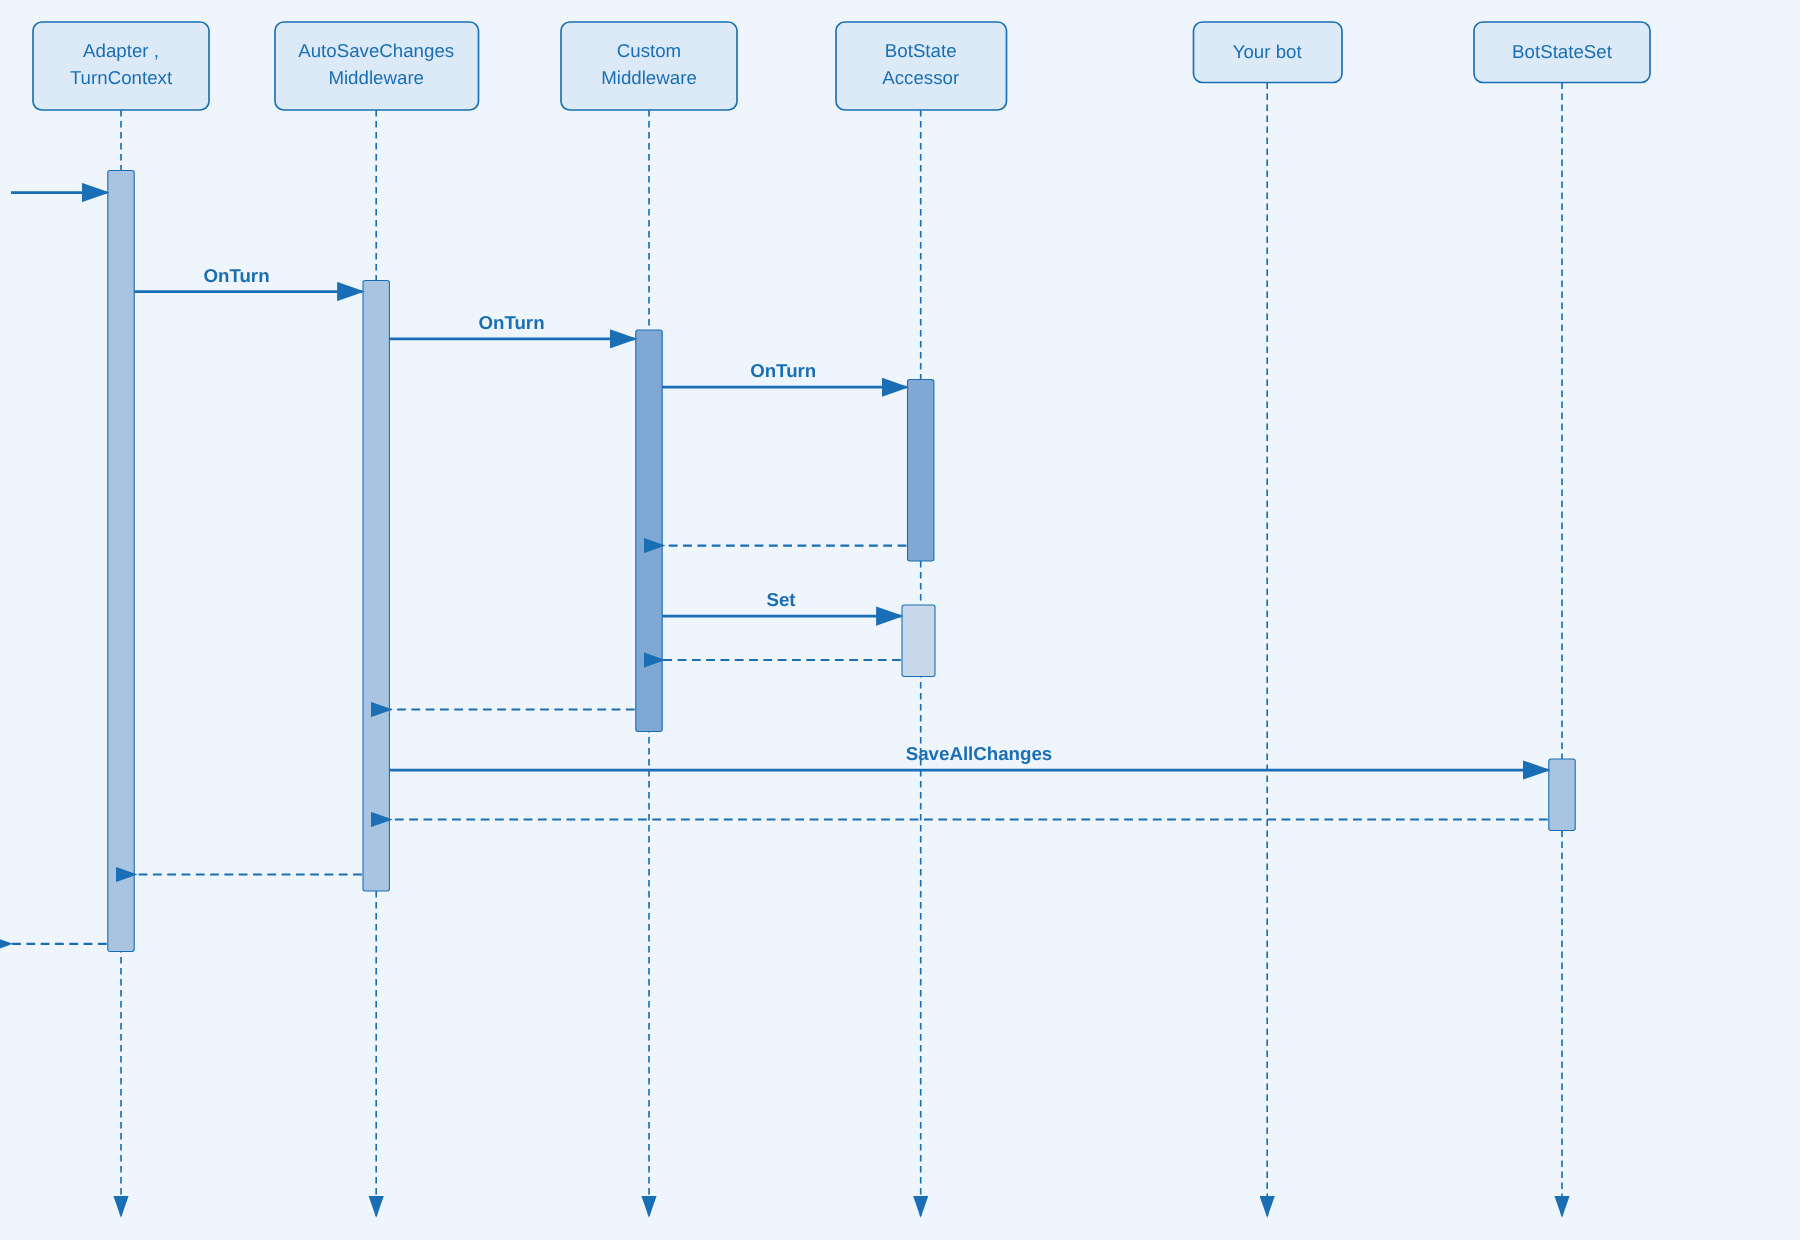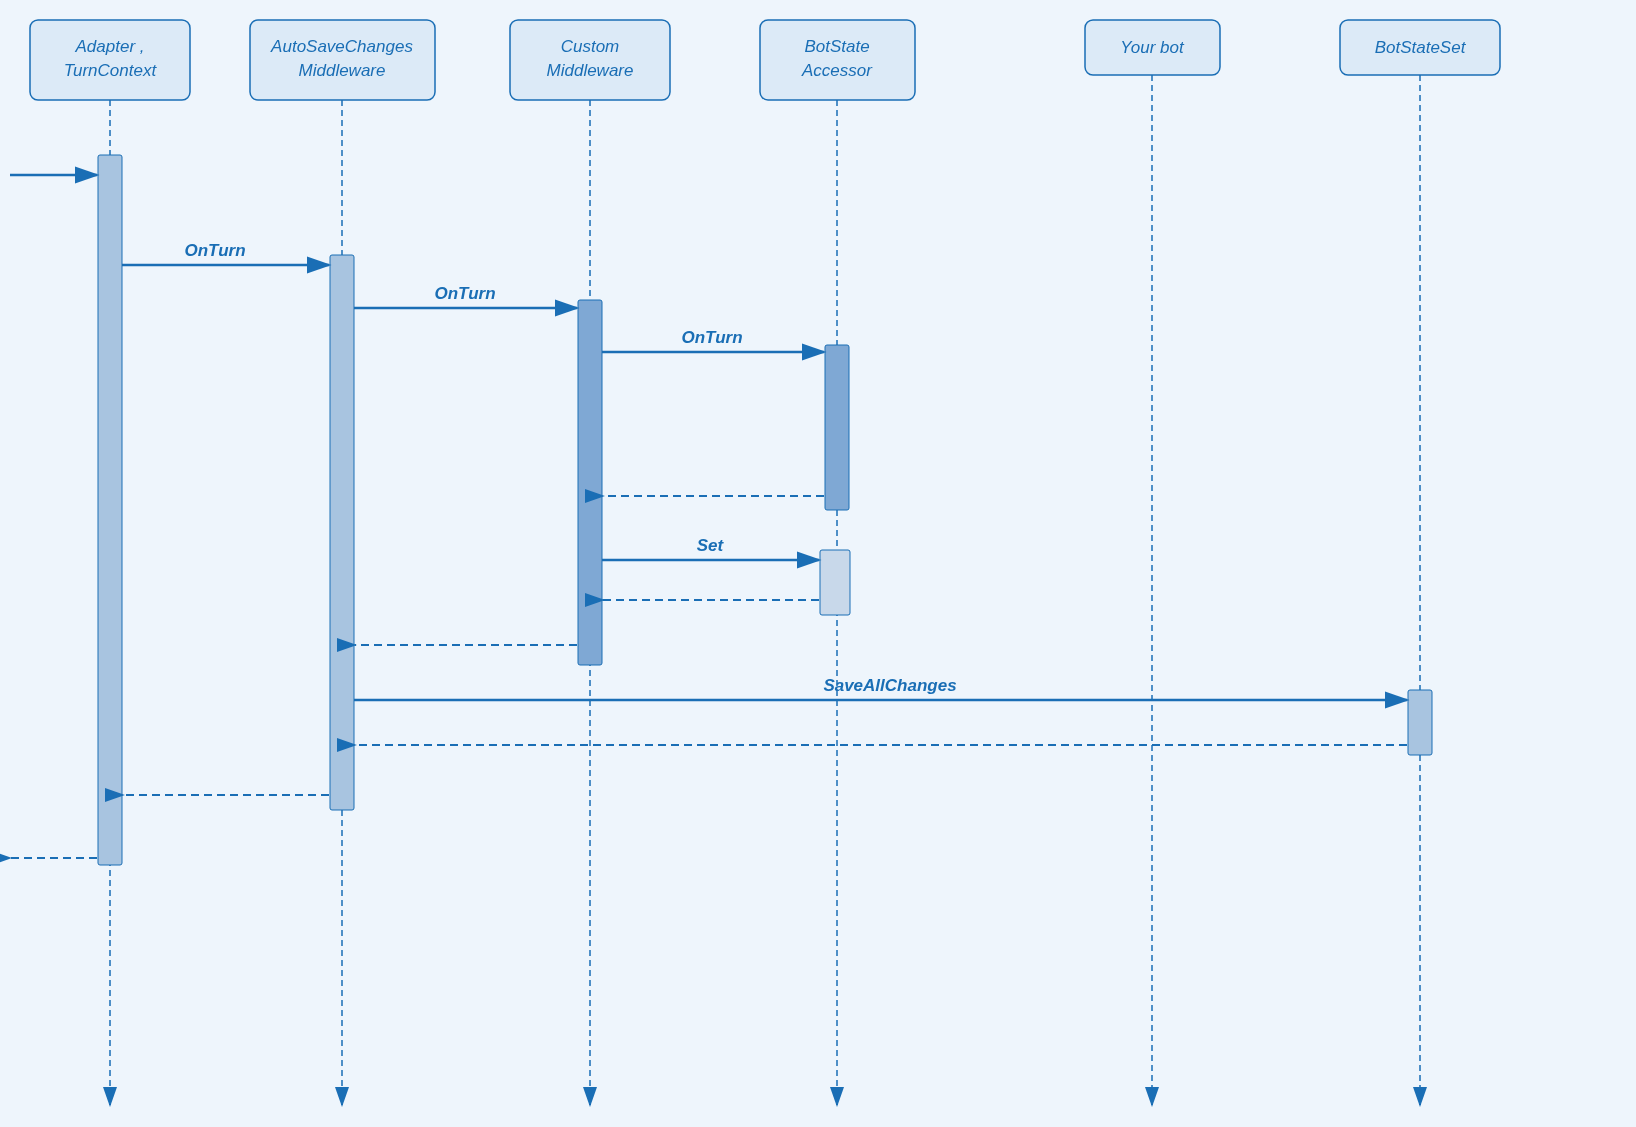--- a/index.html
+++ b/index.html
@@ -8,21 +8,20 @@
       font-family: 'Segoe UI', Arial, sans-serif;
       width: 1636px;
       height: 1127px;
       overflow: hidden;
       position: relative;
     }
     #diagram-container {
       position: relative;
       width: 1532px;
       height: 1127px;
-      font-style: italic;
     }
     svg#diagram {
       position: absolute;
       top: 0; left: 0;
       width: 1636px;
       height: 1127px;
     }
   </style>
 </head>
 <body>

